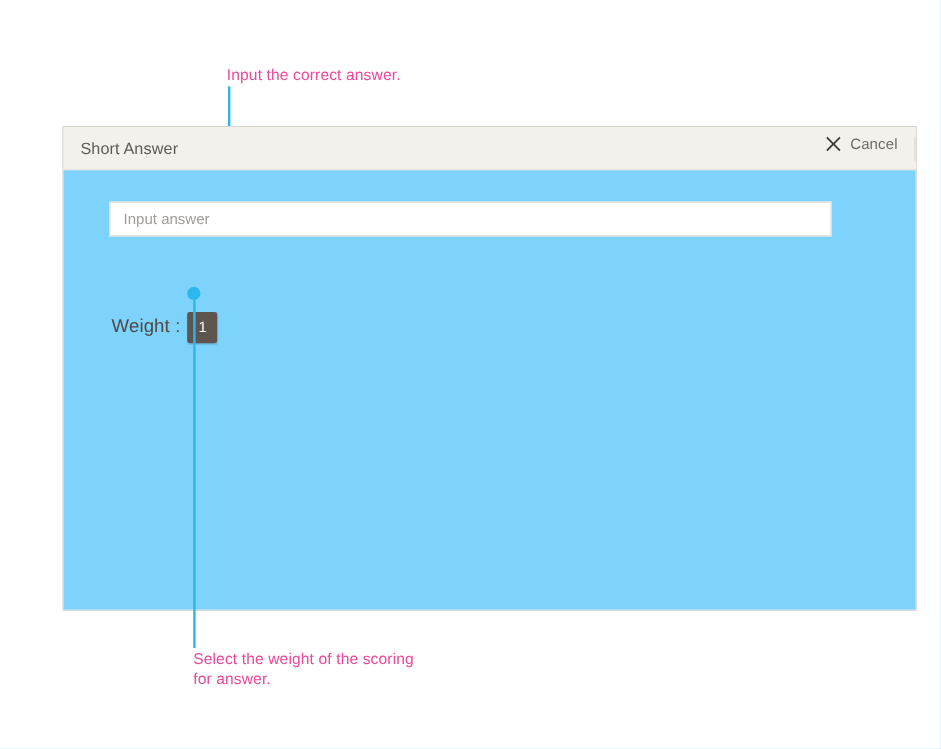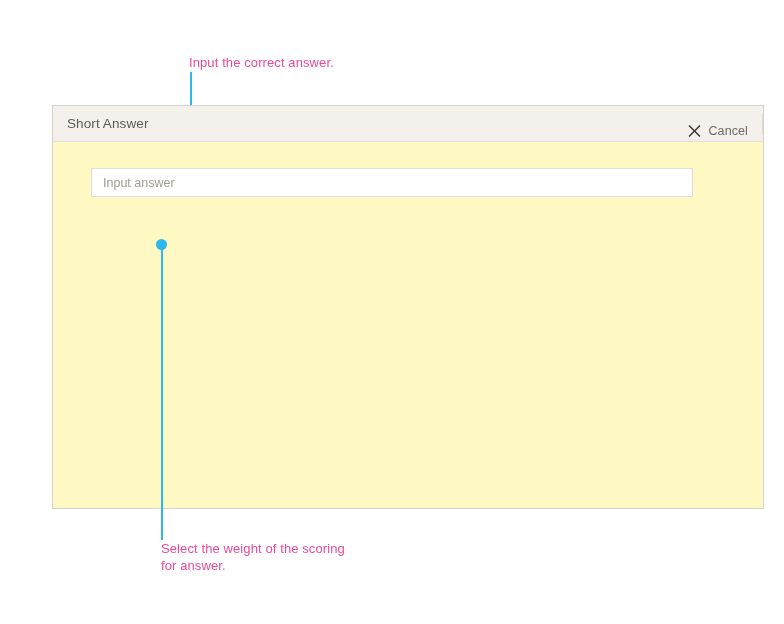--- a/index.html
+++ b/index.html
@@ -80,21 +80,21 @@
     position: absolute;
     right: 0;
     top: 0;
     height: 100%;
     display: flex;
     align-items: center;
   }
 
   .hdr-btn {
     display: flex;
-    align-items: center;
+    align-items: flex-start;
     gap: 7px;
     padding: 0 14px;
     height: 100%;
     cursor: pointer;
     user-select: none;
     margin-top: 14px;
   }
   .hdr-btn .lbl {
     color: #6e6a65;
     font-size: 12.5px;
@@ -105,21 +105,21 @@
     height: 20px;
     background: #ddd9d3;
   }
 
   .ico-x svg, .ico-check svg { display: block; }
 
   
   .card-body {
     position: relative;
     height: calc(100% - 36px);
-    background: #fef9c3;
+    background: #7dd3fc;
   }
 
   .answer-input {
     position: absolute;
     left: 38px;
     top: 26px;
     width: 602px;
     height: 29px;
     box-sizing: border-box;
     border: 1px solid #e0ddd8;
@@ -187,19 +187,23 @@
       <div class="hdr-divider"></div>
 
 
     </div>
   </div>
 
   <div class="card-body">
 
     <input class="answer-input" type="text" placeholder="Input answer" style="">
 
+    <div class="weight-row">
+      <span class="weight-label">Weight :</span>
+      <span class="weight-box">1</span>
+    </div>
 
   </div>
 </div>
 
 <div class="annot-dot" id="annot-bottom-dot"></div>
 <div class="annot-line" id="annot-bottom-line"></div>
 <div class="annot-text" id="annot-bottom-text"><span>Select the weight of the scoring</span><br><span>for answer.</span></div>
 
 </body></html>

